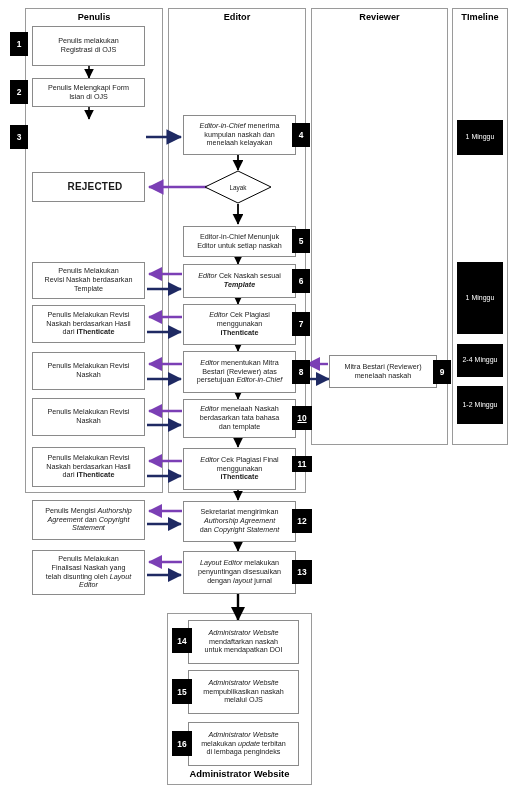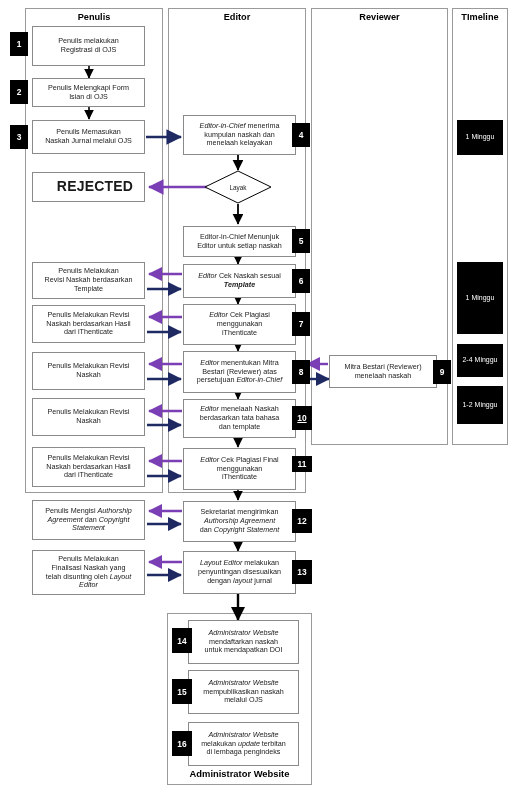--- a/index.html
+++ b/index.html
@@ -11,24 +11,24 @@
   
   .lane{position:absolute;border:1.2px solid #9a9a9a;background:#fff;box-sizing:border-box;}
   .lane-title{position:absolute;text-align:center;font-weight:bold;font-size:9.2px;color:#000;}
 
   
   .box{position:absolute;border:1px solid #8a8a8a;background:#fff;box-sizing:border-box;
        display:flex;align-items:center;justify-content:center;text-align:center;
        line-height:1.22;padding:1px 3px;z-index:6;}
   .box span{display:block;width:100%;}
   .box em{font-style:italic;}
-  .box b{font-weight:normal;font-style:normal;}
+  .box b{font-weight:bold;font-style:normal;}
   .box .bi{font-weight:bold;font-style:italic;}
 
-  .rejected{font-weight:bold;font-size:14px;letter-spacing:.2px;padding-left:16px;}
+  .rejected{font-weight:bold;font-size:10px;letter-spacing:.2px;padding-left:16px;}
   .adminlabel{position:absolute;text-align:center;font-weight:bold;font-size:9.4px;color:#000;z-index:6;}
 
   
   .badge{position:absolute;background:#000;color:#fff;font-weight:bold;font-size:8.4px;
          display:flex;align-items:center;justify-content:center;z-index:9;}
 
   
   .chip{position:absolute;background:#000;color:#fff;font-size:7px;text-align:center;
         display:flex;align-items:center;justify-content:center;line-height:1.25;z-index:6;}
 
@@ -133,26 +133,20 @@
   <div class="badge" style="left:10px;top:32px;width:18px;height:24px;">1</div>
 
   <div class="box" style="left:32px;top:78px;width:113px;height:29px;">
     <span>
         <span>Penulis Melengkapi Form</span>
           <span>Isian di OJS</span>
       </span>
   </div>
   <div class="badge" style="left:10px;top:80px;width:18px;height:24px;">2</div>
 
-  <div class="box" style="left:32px;top:120px;width:113px;height:34px;">
-    <span>
-        <span>Penulis Memasukan</span>
-          <span>Naskah Jurnal melalui OJS</span>
-      </span>
-  </div>
   <div class="badge" style="left:10px;top:125px;width:18px;height:24px;">3</div>
 
   <div class="box rejected" style="left:32px;top:172px;width:113px;height:30px;">
     <span>REJECTED</span>
   </div>
 
   <div class="box" style="left:32px;top:262px;width:113px;height:37px;">
     <span>
         <span>Penulis Melakukan</span>
           <span>Revisi Naskah berdasarkan</span>

